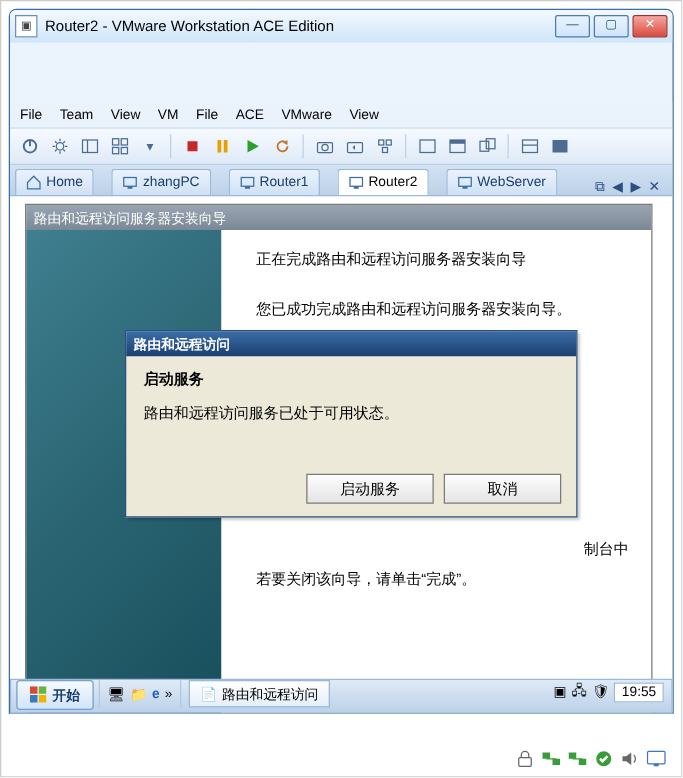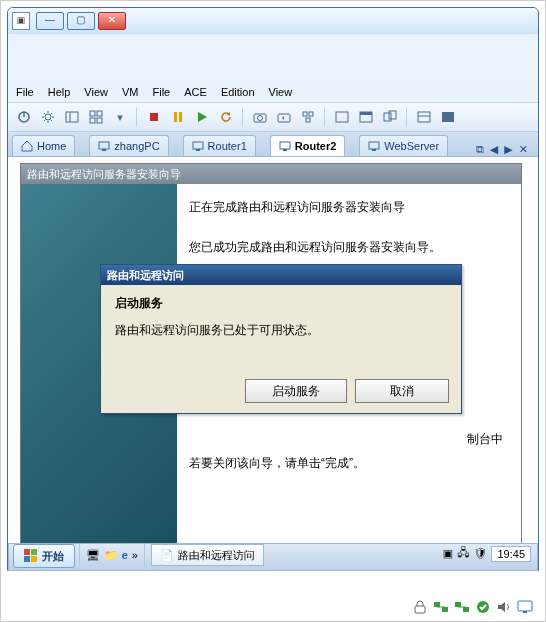--- a/index.html
+++ b/index.html
@@ -16,33 +16,33 @@
 .menubar{height:20px;background:#eaf2fb;display:flex;align-items:center;gap:14px;padding:0 8px;color:#000;font-size:11px;border-bottom:1px solid #c5d7eb;margin-top:48px;}
 .menubar span{cursor:default;}
 
 .toolbar{height:28px;background:linear-gradient(#f6faff,#dfeaf7);display:flex;align-items:center;padding:0 4px;border-bottom:1px solid #b9cfe6;gap:0;}
 .tb{width:20px;height:20px;margin:0 1px;border:1px solid transparent;display:flex;align-items:center;justify-content:center;font-size:11px;color:#4a6b92;}
 .tb.sep{width:0;height:18px;border-left:1px solid #bcd1e8;margin:0 4px;}
 .tb svg{width:14px;height:14px;}
 
 .tabstrip{height:24px;background:linear-gradient(#d3e2f3,#bcd1e8);display:flex;align-items:flex-end;padding:0 4px;gap:14px;}
 .tab{height:20px;padding:0 8px;display:flex;align-items:center;gap:4px;font-size:11px;color:#1a3d6e;background:linear-gradient(#eaf3fd,#d0e1f4);border:1px solid #9cb9d9;border-bottom:none;border-radius:3px 3px 0 0;}
-.tab.active{background:#fff;font-weight:bold;color:#000;align-items:center;}
+.tab.active{background:#fff;font-weight:normal;color:#000;align-items:center;}
 .tab .ticon{width:12px;height:12px;}
 .tabend{margin-left:auto;display:flex;align-items:center;gap:2px;color:#2a4f82;font-size:11px;padding:0 4px;}
 .tabend span{padding:0 2px;}
 
 .guest{flex:1;background:#fff;position:relative;border-top:1px solid #9cb9d9;}
 
 .wiz{position:absolute;left:12px;top:6px;right:16px;height:450px;border:1px solid #7a7a7a;background:#fff;display:flex;flex-direction:column;}
 .wiztitle{height:20px;background:linear-gradient(#9aa5b2,#7a8896);color:#fff;font-size:11px;display:flex;align-items:center;padding:0 6px;}
 .wizbody{flex:1;display:flex;}
 .wizside{width:156px;background:linear-gradient(135deg,#3f7f8f 0%,#2a6472 50%,#184e5c 100%);}
 .wizmain{flex:1;padding:14px 18px 0 12px;color:#000;font-size:12px;position:relative;}
-.wizmain p{margin:0 0 22px 0;line-height:1.5;}
+.wizmain p{margin:0 0 22px 16px;line-height:1.5;}
 .wizmain .field{border:1px solid #7a7a7a;height:18px;width:250px;padding:1px 3px;font-size:11px;overflow:hidden;}
 .wizfoot{height:38px;border-top:1px solid #c0c0c0;display:flex;align-items:center;justify-content:flex-end;gap:8px;padding:0 14px;}
 .btn{min-width:72px;height:22px;border:1px solid #7a7a7a;background:linear-gradient(#fdfdfd,#e4e4e4);font-size:12px;padding:0 10px;display:inline-flex;align-items:center;justify-content:center;color:#000;}
 
 .dlg{position:absolute;left:92px;top:256px;width:360px;height:148px;border:1px solid #2a4f82;background:#ece9d8;z-index:5;box-shadow:2px 2px 2px rgba(0,0,0,.2);}
 .dlgtitle{height:20px;background:linear-gradient(#3a6ea5,#1c3f73);color:#fff;font-size:11px;font-weight:bold;display:flex;align-items:center;padding:0 6px;}
 .dlgbody{padding:10px 14px;font-size:12px;color:#000;}
 .dlgbody .h{font-weight:bold;margin-bottom:10px;}
 .dlgfoot{position:absolute;bottom:10px;right:12px;display:flex;gap:8px;}
 
@@ -62,35 +62,36 @@
 .cursor{position:absolute;left:350px;top:120px;pointer-events:none;}
 </style>
 </head>
 <body>
 
 <div class="screen">
   <div class="vmw">
 
     <div class="titlebar">
       <div class="icon">▣</div>
+      <div class="titletext">Router2 - VMware Workstation ACE Edition</div>
       <div class="winbtns">
         <div class="winbtn">—</div>
         <div class="winbtn">▢</div>
         <div class="winbtn close">✕</div>
       </div>
     </div>
 
     <div class="menubar">
       <span>File</span>
-      <span>Help</span>
+      <span>Team</span>
       <span>View</span>
       <span>VM</span>
       <span>File</span>
       <span>ACE</span>
-      <span>Edition</span>
+      <span>VMware</span>
       <span>View</span>
     </div>
 
     <div class="toolbar">
       <div class="tb">
           <svg viewBox="0 0 14 14">
             <circle cx="7" cy="7" r="5" fill="none" stroke="#4a6b92" stroke-width="1.5"></circle>
             <line x1="7" y1="2" x2="7" y2="7" stroke="#4a6b92" stroke-width="1.5"></line>
           </svg>
         </div>
@@ -304,21 +305,21 @@
       <span>»</span>
     </div>
     <div class="taskbtn">
       <span>📄</span>
       <span>路由和远程访问</span>
     </div>
     <div class="tray">
       <span>▣</span>
       <span>🖧</span>
       <span>🛡</span>
-      <span class="clock">19:45</span>
+      <span class="clock">19:55</span>
     </div>
   </div>
 
   <div class="hosttray">
     <svg class="hticon" viewBox="0 0 16 16">
         <rect x="3" y="7" width="10" height="7" rx="1" fill="none" stroke="#666"></rect>
         <path d="M5 7V5a3 3 0 016 0v2" fill="none" stroke="#666"></path>
       </svg>
     <svg class="hticon" viewBox="0 0 16 16">
         <rect x="1" y="3" width="6" height="5" fill="#3a9b3a"></rect>

